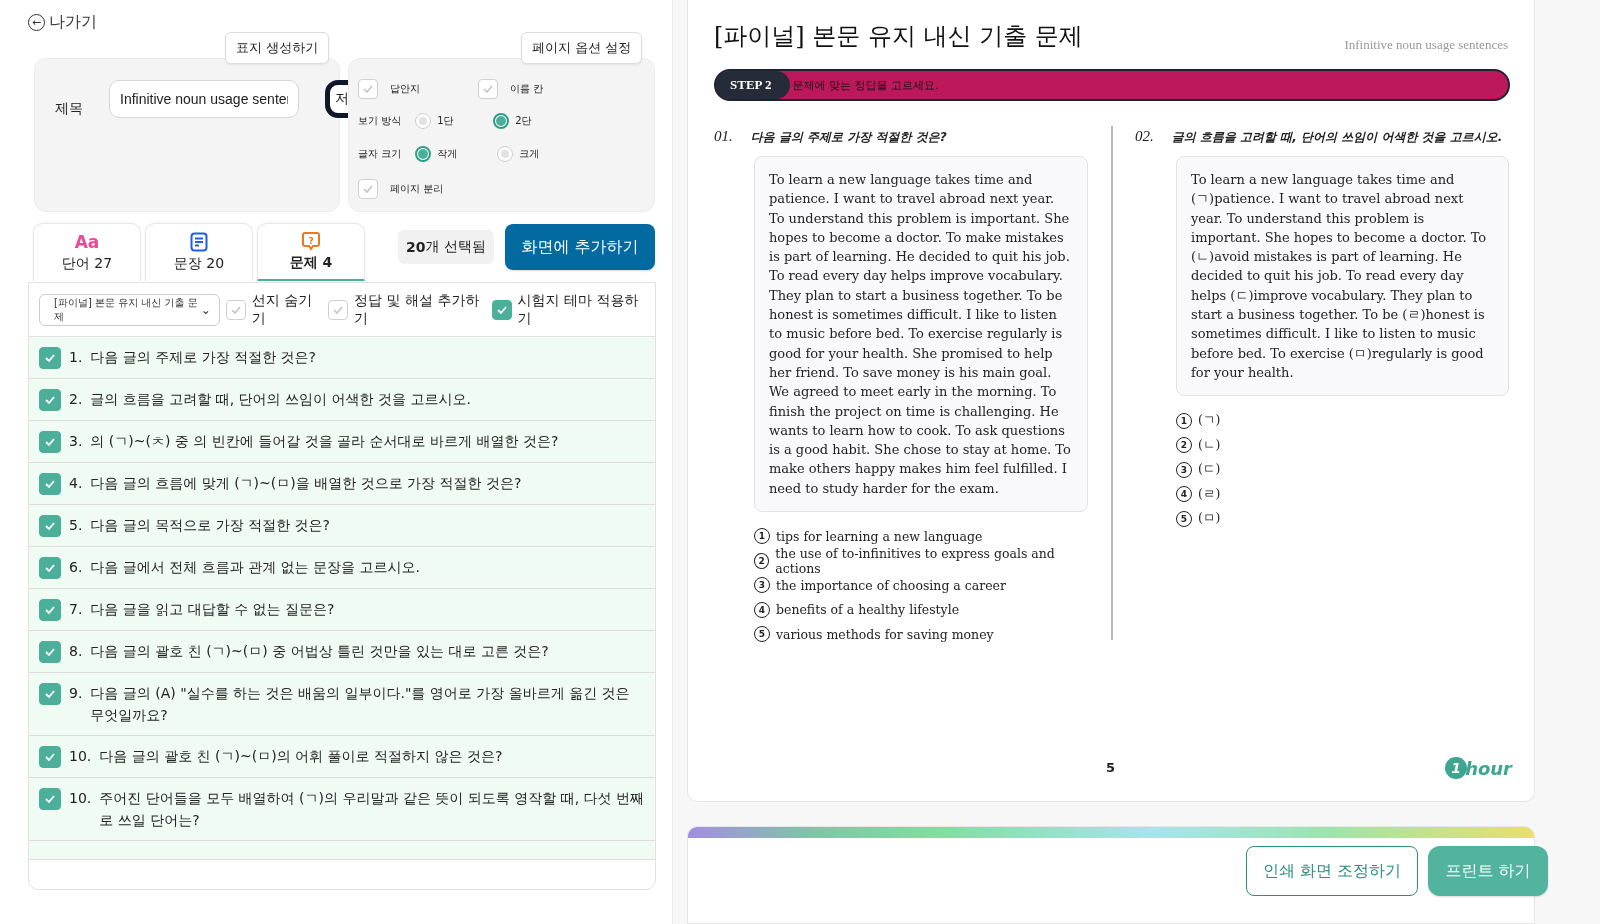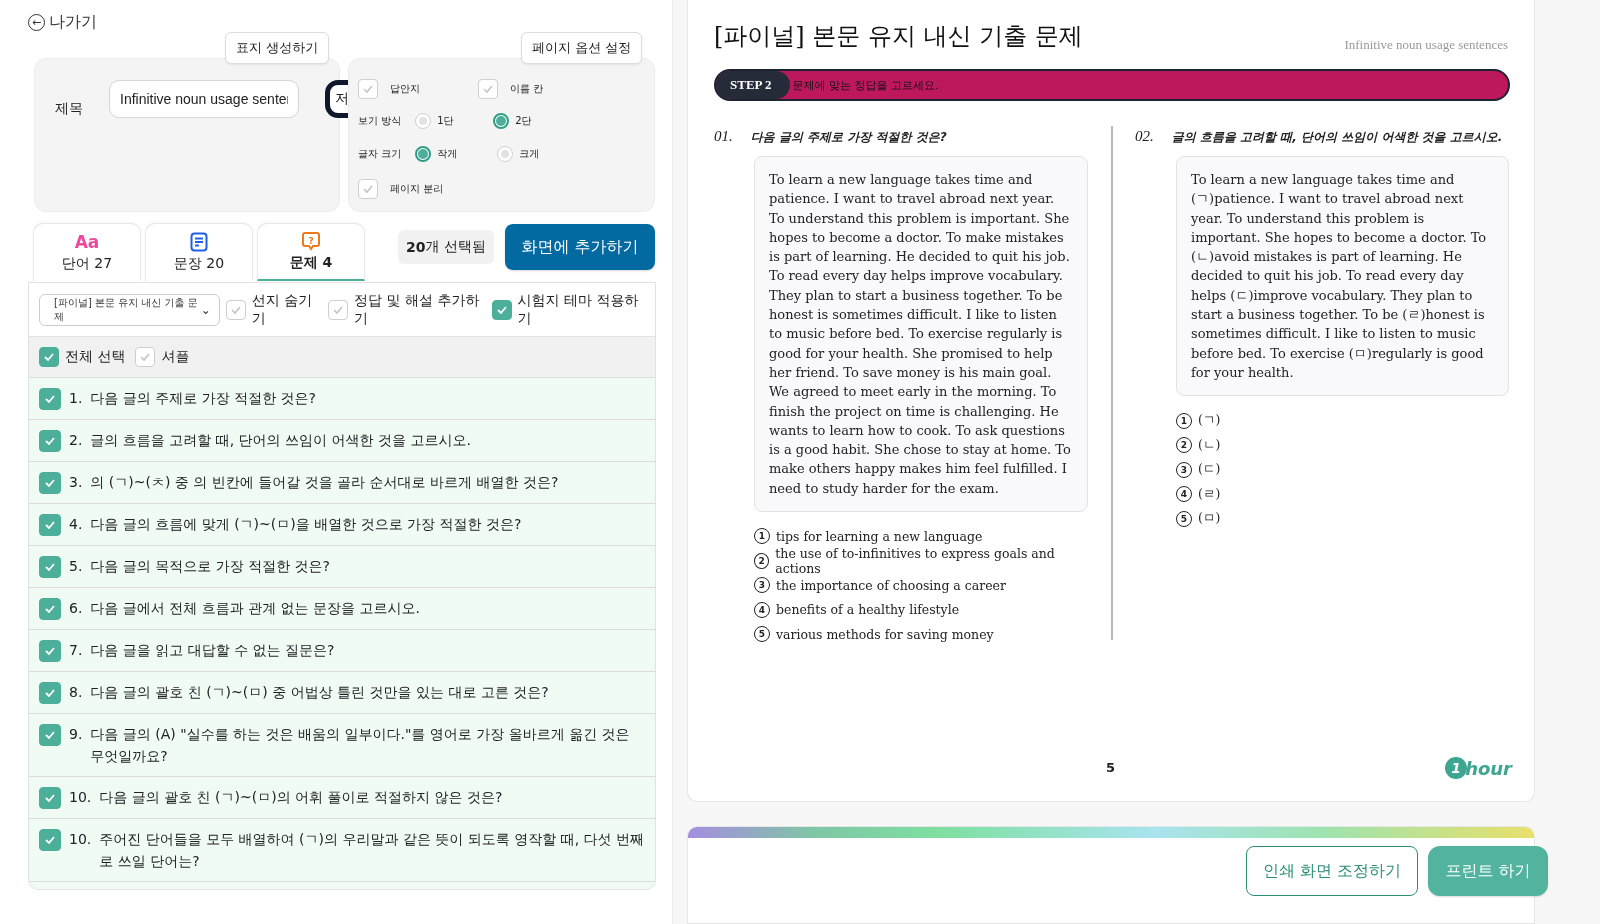--- a/index.html
+++ b/index.html
@@ -174,34 +174,20 @@
           </svg>
         </span>
       <span>정답 및 해설 추가하기</span>
       <span class="cb on">
           <svg viewBox="0 0 12 12">
             <path d="M2 6 L5 9 L10 3" fill="none" stroke="#fff" stroke-width="1.8"></path>
           </svg>
         </span>
       <span>시험지 테마 적용하기</span>
     </div>
-    <div class="ctrl-row">
-      <span class="cb on">
-          <svg viewBox="0 0 12 12">
-            <path d="M2 6 L5 9 L10 3" fill="none" stroke="#fff" stroke-width="1.8"></path>
-          </svg>
-        </span>
-      <span style="margin-right:4px;">전체 선택</span>
-      <span class="cb">
-          <svg viewBox="0 0 12 12">
-            <path d="M2 6 L5 9 L10 3" fill="none" stroke="#c4c4c4" stroke-width="1.6"></path>
-          </svg>
-        </span>
-      <span>셔플</span>
-    </div>
 
     <div>
       <div class="q-item">
           <span class="cb on">
             <svg viewBox="0 0 12 12">
               <path d="M2 6 L5 9 L10 3" fill="none" stroke="#fff" stroke-width="1.8"></path>
             </svg>
           </span>
           <span class="num">1.</span>
           <span class="q-text">다음 글의 주제로 가장 적절한 것은?</span>

